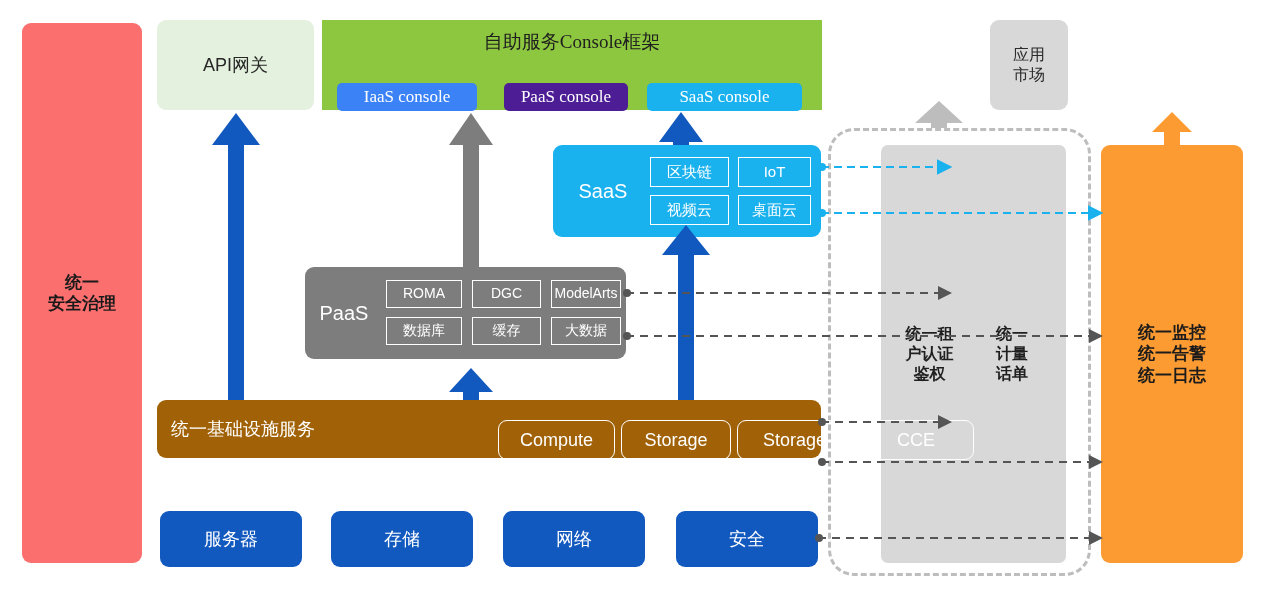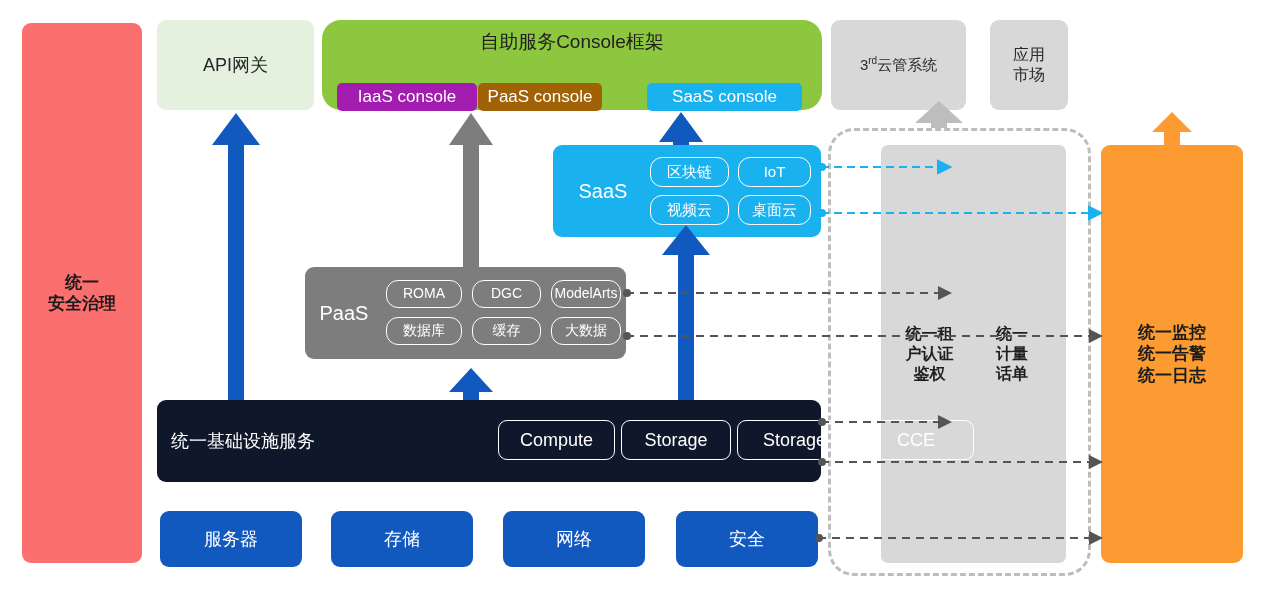--- a/index.html
+++ b/index.html
@@ -26,34 +26,34 @@
   
   .api-gw{
     left:157px;top:20px;width:157px;height:90px;
     background:#E4F1DE;border-radius:9px;color:#262626;
     font-size:18px;
   }
 
   
   .console-frame{
     left:322px;top:20px;width:500px;height:90px;
-    background:#8DC63F;border-radius:19px;display:block;
+    background:#8DC63F;border-radius:0;display:block;font-family:Liberation Serif, serif;
   }
   .console-title{
     position:absolute;left:0;top:0;width:100%;height:44px;
     display:flex;align-items:center;justify-content:center;
     font-size:19px;color:#1f1f1f;
   }
   .console-chip{
     position:absolute;top:63px;height:28px;border-radius:5px;
     display:flex;align-items:center;justify-content:center;
     color:#ffffff;font-size:17px;padding:0 9px;box-sizing:border-box;
   }
-  .chip-iaas{left:15px;width:140px;background:#a21caf;}
-  .chip-paas{left:156px;width:124px;background:#a16207;}
+  .chip-iaas{left:15px;width:140px;background:#3b82f6;}
+  .chip-paas{left:182px;width:124px;background:#4c1d95;}
   .chip-saas{left:325px;width:155px;background:#19B1EE;}
 
   
   .grey-card{
     background:#D8D8D8;border-radius:9px;color:#2b2b2b;
     font-size:15px;
   }
   .third-cloud{left:831px;top:20px;width:135px;height:90px;}
   .third-cloud sup{font-size:10px;vertical-align:super;}
   .app-market{left:990px;top:20px;width:78px;height:90px;font-size:16px;}
@@ -72,21 +72,21 @@
   .saas{
     left:553px;top:145px;width:268px;height:92px;
     background:#19B1EE;border-radius:9px;display:block;
   }
   .saas-label{
     position:absolute;left:10px;top:0;height:100%;width:80px;
     display:flex;align-items:center;justify-content:center;
     color:#ffffff;font-size:20px;
   }
   .sub-chip{
-    position:absolute;border:1.5px solid #ffffff;border-radius:12px;
+    position:absolute;border:1.5px solid #ffffff;border-radius:0;
     display:flex;align-items:center;justify-content:center;
     color:#ffffff;font-size:15px;box-sizing:border-box;
   }
   .saas .sub-chip{height:30px;}
   .s-r1{top:12px;} .s-r2{top:50px;}
   .s-c1{left:97px;width:79px;} .s-c2{left:185px;width:73px;}
 
   
   .paas{
     left:305px;top:267px;width:321px;height:92px;
@@ -96,22 +96,22 @@
     position:absolute;left:0;top:0;height:100%;width:78px;
     display:flex;align-items:center;justify-content:center;
     color:#ffffff;font-size:20px;
   }
   .paas .sub-chip{height:28px;font-size:14px;}
   .p-r1{top:13px;} .p-r2{top:50px;}
   .p-c1{left:81px;width:76px;} .p-c2{left:167px;width:69px;} .p-c3{left:246px;width:70px;}
 
   
   .infra{
-    left:157px;top:400px;width:664px;height:82px;
-    background:#0f172a;border-radius:9px;display:block;
+    left:157px;top:400px;width:664px;height:58px;
+    background:#a16207;border-radius:9px;display:block;
   }
   .infra-label{
     position:absolute;left:14px;top:0;height:100%;
     display:flex;align-items:center;color:#ffffff;font-size:18px;
   }
   .infra .sub-chip{top:20px;height:40px;font-size:18px;border-radius:9px;}
   .i-c1{left:341px;width:117px;}
   .i-c2{left:464px;width:110px;}
   .i-c3{left:580px;width:115px;}
   .i-c4{left:701px;width:116px;}
@@ -154,23 +154,20 @@
     <span>API网关</span>
   </div>
 
   <div class="box console-frame">
     <div class="console-title">自助服务Console框架</div>
     <div class="console-chip chip-iaas">IaaS console</div>
     <div class="console-chip chip-paas">PaaS console</div>
     <div class="console-chip chip-saas">SaaS console</div>
   </div>
 
-  <div class="box grey-card third-cloud">
-    <span><span>3</span><sup>rd</sup><span>云管系统</span></span>
-  </div>
 
   <div class="box grey-card app-market">
     <span>应用<br>市场</span>
   </div>
 
   <div class="box ops-panel">
     <span>统一监控<br>统一告警<br>统一日志</span>
   </div>
 
   <div class="dashed-wrap"></div>

